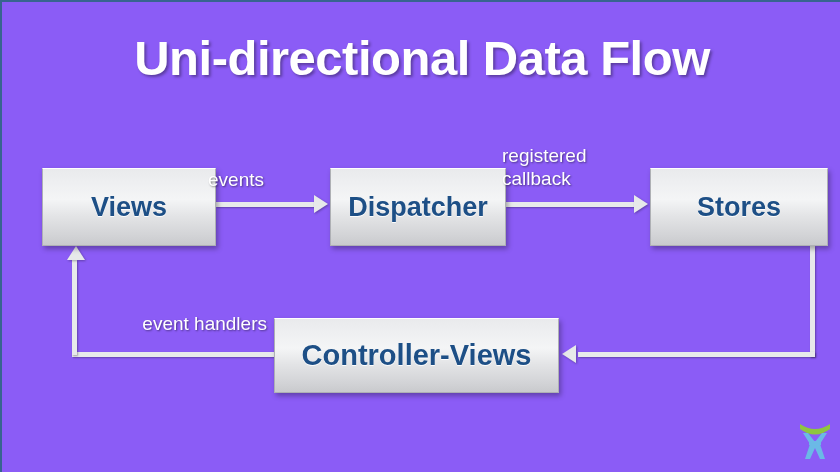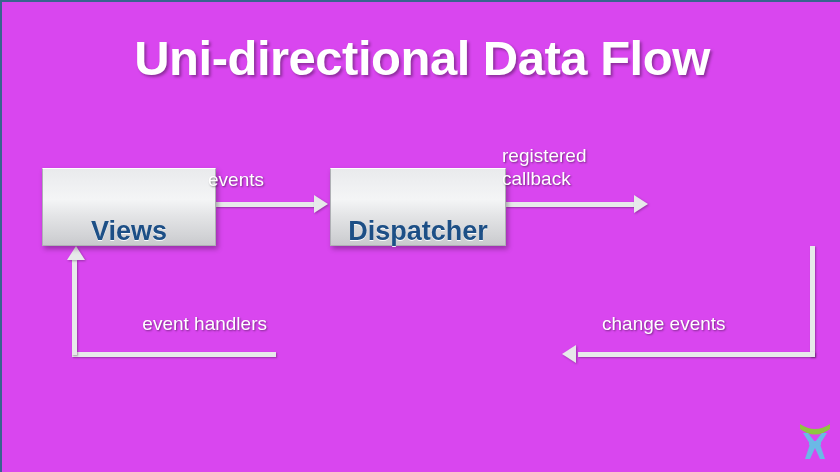--- a/index.html
+++ b/index.html
@@ -4,21 +4,21 @@
 <style>
   html, body {
     margin: 0;
     padding: 0;
     background: #1b3a5c;
   }
   #slide {
     position: relative;
     width: 840px;
     height: 472px;
-    background: #d946ef;
+    background: #8b5cf6;
     overflow: hidden;
     font-family: "Liberation Sans", sans-serif;
     box-sizing: border-box;
     border-top: 2px solid #38648f;
     border-left: 2px solid #38648f;
   }
 
   
   #title {
     position: absolute;
@@ -42,21 +42,21 @@
         #e9eaec 0%,
         #eeeff1 18%,
         #f4f5f6 40%,
         #e3e4e6 62%,
         #d2d3d6 88%,
         #c9cacd 100%);
     border: 1px solid #aeb0b4;
     border-top-color: #ffffff;
     box-shadow: 2px 3px 5px rgba(0,0,0,0.30);
     display: flex;
-    align-items: flex-end;
+    align-items: center;
     justify-content: center;
     color: #1d4f86;
     font-weight: bold;
     text-shadow: 0 1px 0 rgba(255,255,255,0.9);
   }
   .node-label {
     display: block;
     line-height: 1;
   }
 
@@ -165,26 +165,31 @@
   <div class="head head-up" id="arrow4-head"></div>
 
   <div class="node" id="node-views">
     <span class="node-label">Views</span>
   </div>
 
   <div class="node" id="node-dispatcher">
     <span class="node-label">Dispatcher</span>
   </div>
 
+  <div class="node" id="node-stores">
+    <span class="node-label">Stores</span>
+  </div>
 
+  <div class="node" id="node-controller">
+    <span class="node-label">Controller-Views</span>
+  </div>
 
   <div class="edge-label" id="label-actions">events</div>
   <div class="edge-label" id="label-callback">registered
 callback</div>
-  <div class="edge-label" id="label-change">change events</div>
   <div class="edge-label" id="label-handlers">event handlers</div>
 
   <svg id="logo" viewBox="0 0 38 44">
     <path d="M4 9 Q19 20 34 9 L34 4 Q19 14 4 4 Z" fill="#8ec63f"></path>
     <path d="M7 13 L14 24 L9 39 L14 39 L19 28 L24 39 L29 39 L24 24 L31 13 L26 13 L19 22 L12 13 Z" fill="#6bb9e6"></path>
     <rect x="13" y="21" width="12" height="4" fill="#6bb9e6"></rect>
   </svg>
 
 </div>
 

